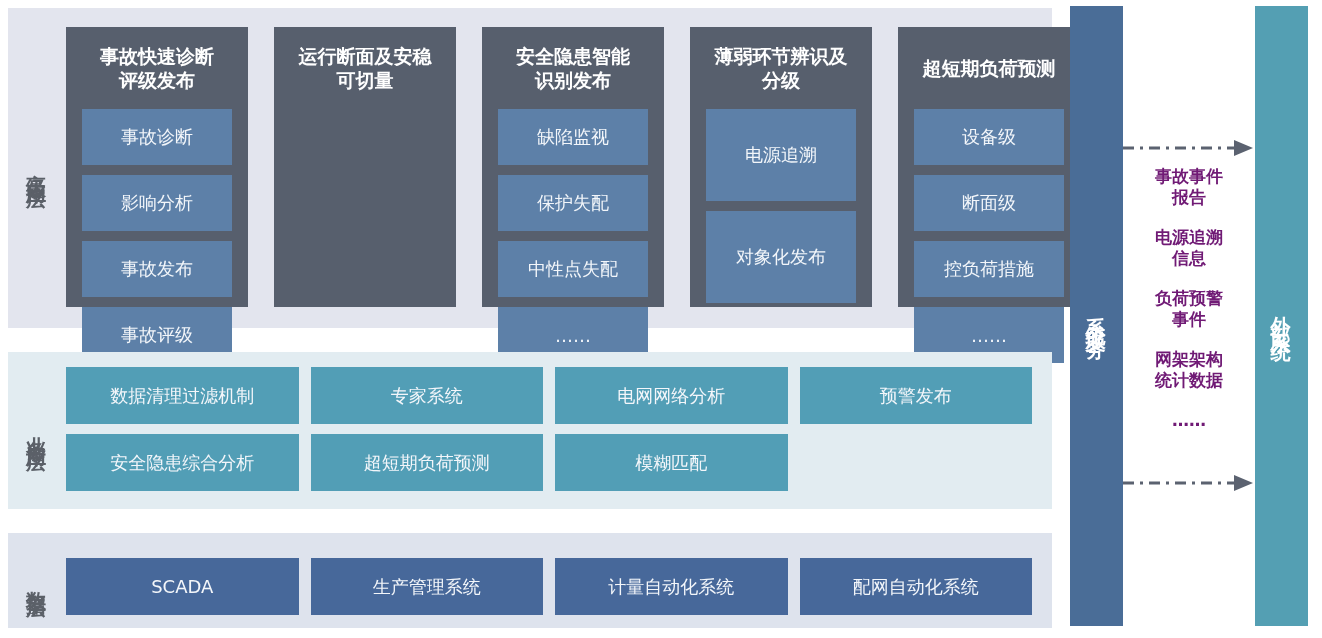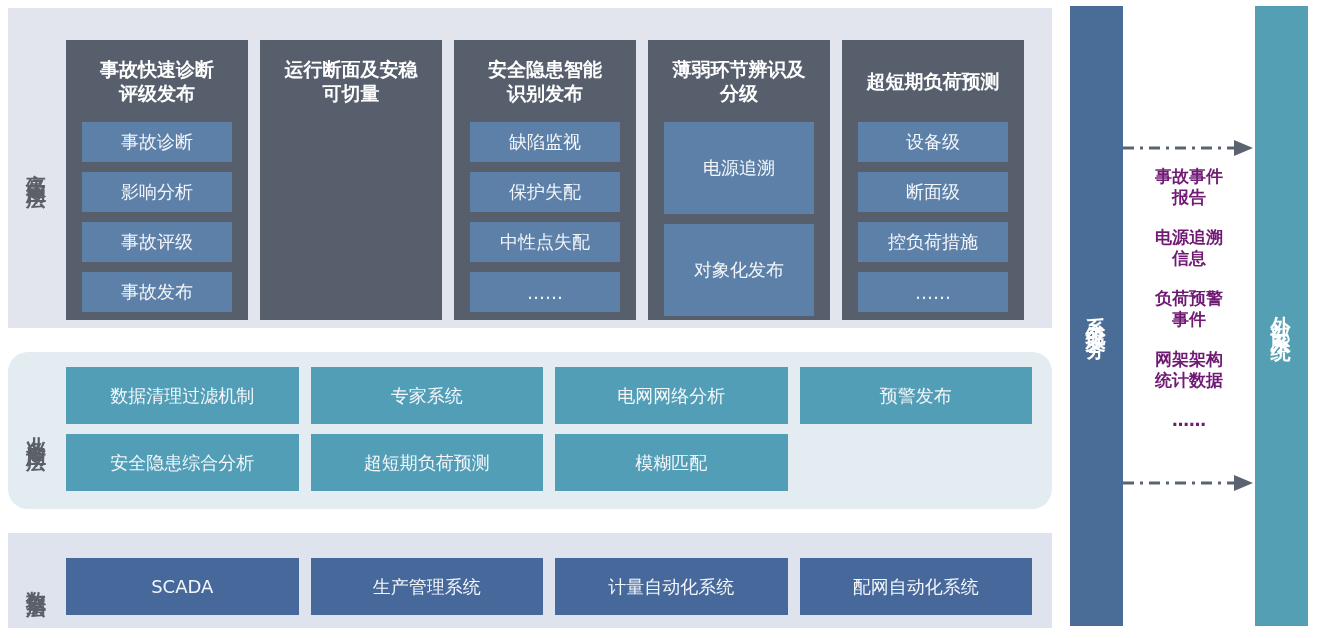--- a/index.html
+++ b/index.html
@@ -6,52 +6,52 @@
   html, body { width: 1322px; height: 638px; background: #ffffff; }
   body {
     position: relative;
     font-family: "DejaVu Sans", "Liberation Sans", sans-serif;
     overflow: hidden;
   }
 
   
   .band { position: absolute; left: 8px; width: 1044px; }
   .band-top    { top: 8px;   height: 320px; background: #e3e5ee; }
-  .band-mid    { top: 352px; height: 157px; background: #e2ecf1; border-radius: 20px; }
+  .band-mid    { top: 352px; height: 157px; background: #e2ecf1; }
   .band-bottom { top: 533px; height: 95px;  background: #dee3ed; }
 
   .band-label {
     position: absolute; left: 0; top: 0; bottom: 0; width: 58px;
     display: flex; align-items: center; justify-content: center;
     writing-mode: vertical-rl; text-orientation: upright;
     font-size: 20px; font-weight: bold; color: #5b6068;
     letter-spacing: 4px;
   }
 
   
   .columns {
-    position: absolute; left: 58px; top: 32px;
-    display: flex; gap: 12px;
+    position: absolute; left: 58px; top: 19px;
+    display: flex; gap: 26px;
   }
   .col {
     width: 182px; height: 280px;
     background: #575f6d;
     padding-top: 11px;
   }
   .col-title {
     height: 60px; margin-bottom: 11px;
     display: flex; align-items: center; justify-content: center;
     text-align: center; white-space: pre-line;
     color: #ffffff; font-size: 19px; font-weight: bold; line-height: 24px;
   }
   .col-items {
     display: flex; flex-direction: column; gap: 10px; align-items: center;
   }
   .chip {
-    width: 150px; height: 40px;
+    width: 150px; height: 56px;
     background: #5d80a8;
     display: flex; align-items: center; justify-content: center;
     color: #f3f6fa; font-size: 18px;
   }
   .chip.tall { height: 92px; }
 
   
   .biz-grid {
     position: absolute; left: 58px; top: 15px; width: 966px;
     display: grid; grid-template-columns: repeat(4, 1fr);
@@ -105,22 +105,22 @@
 <div class="band band-top">
   <div class="band-label">高级应用层</div>
   <div class="columns">
 
     <div class="col">
       <div class="col-title">事故快速诊断
 评级发布</div>
       <div class="col-items">
         <div class="chip">事故诊断</div>
         <div class="chip">影响分析</div>
+        <div class="chip">事故发布</div>
         <div class="chip">事故评级</div>
-        <div class="chip">事故发布</div>
       </div>
     </div>
 
     <div class="col">
       <div class="col-title">运行断面及安稳
 可切量</div>
     </div>
 
     <div class="col">
       <div class="col-title">安全隐患智能

